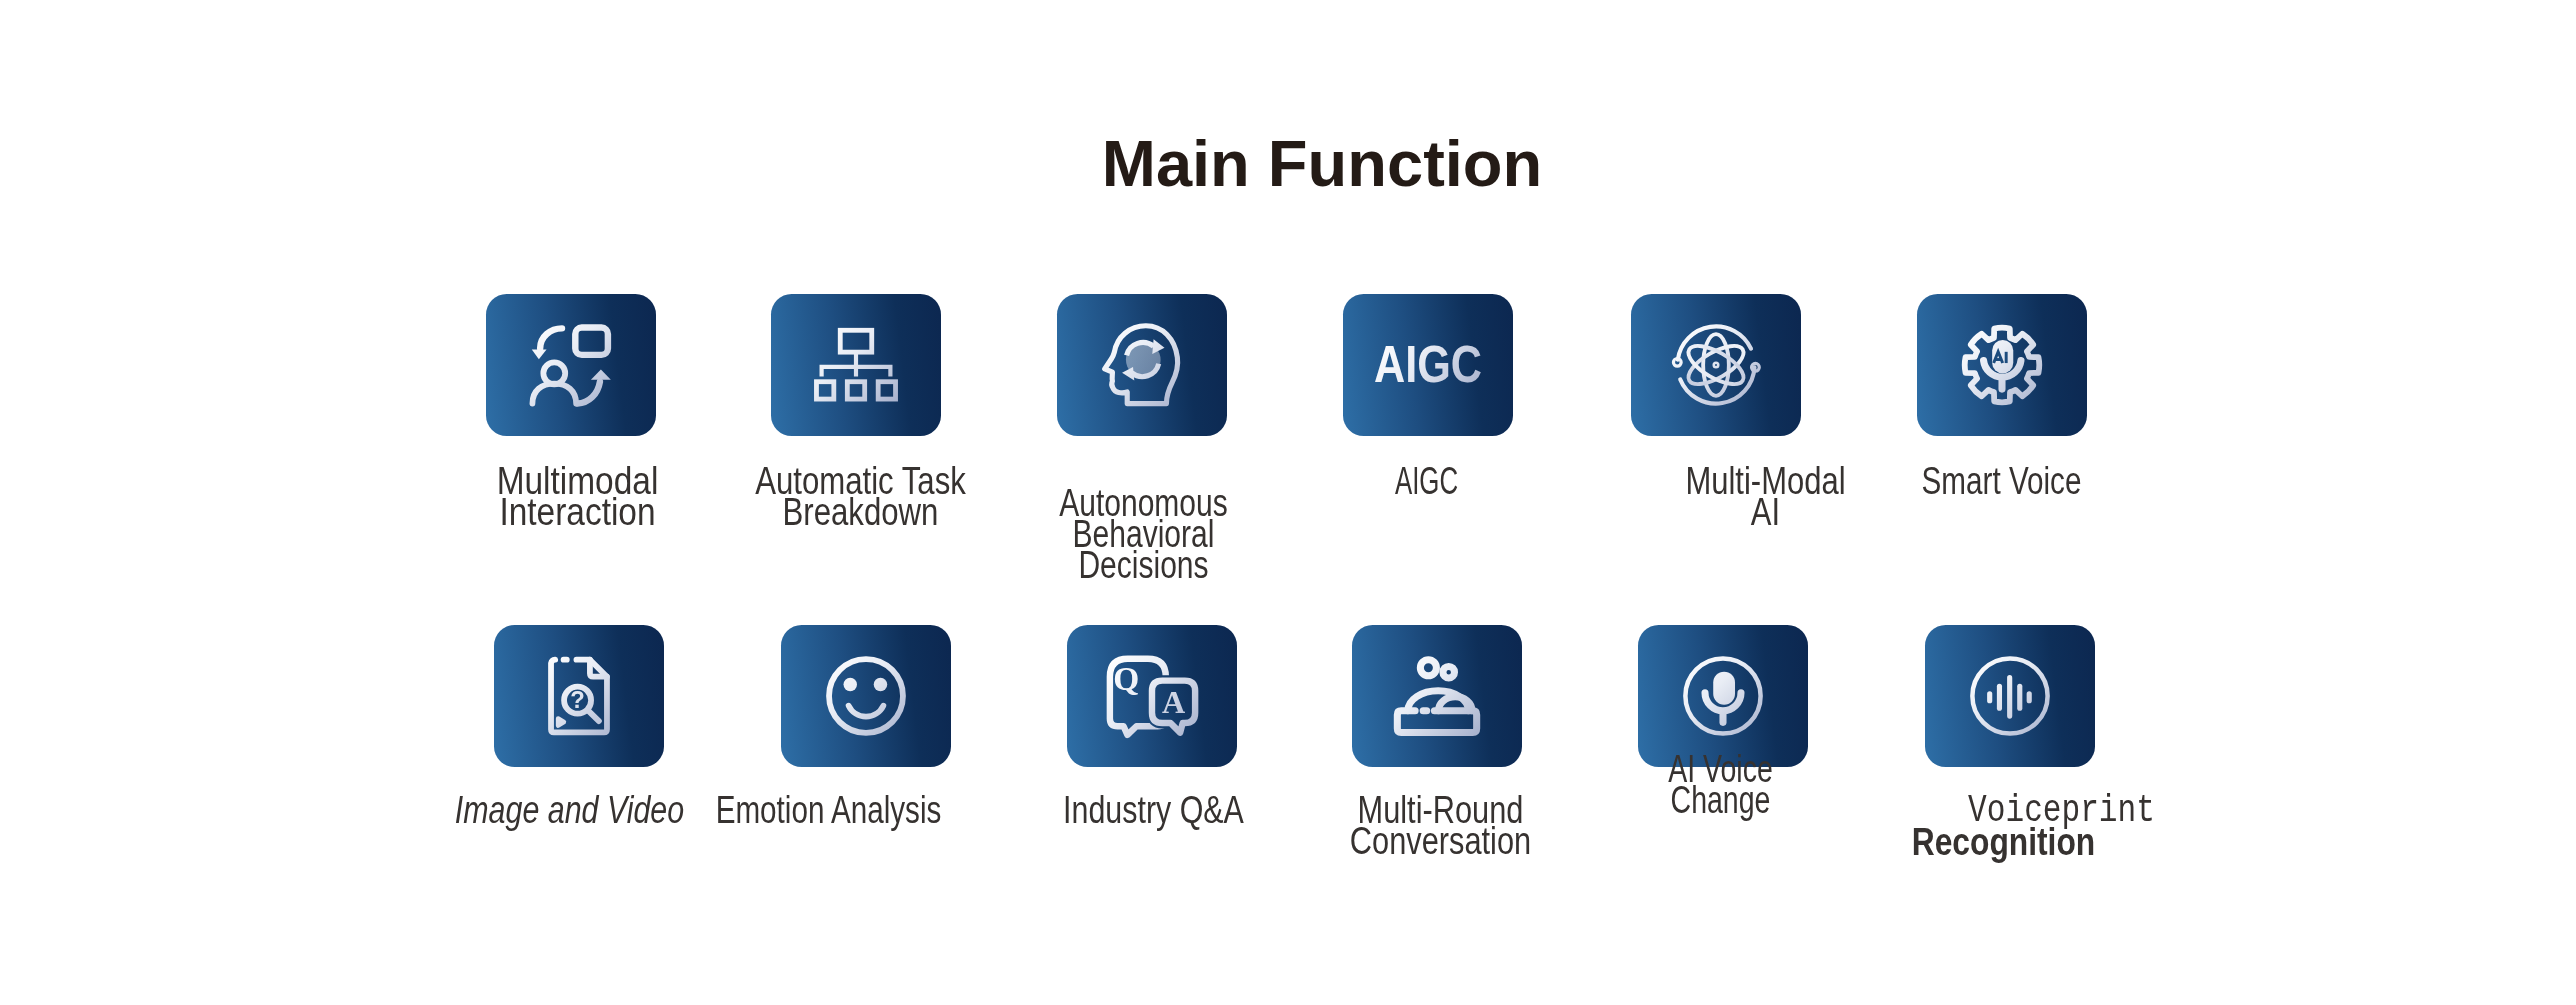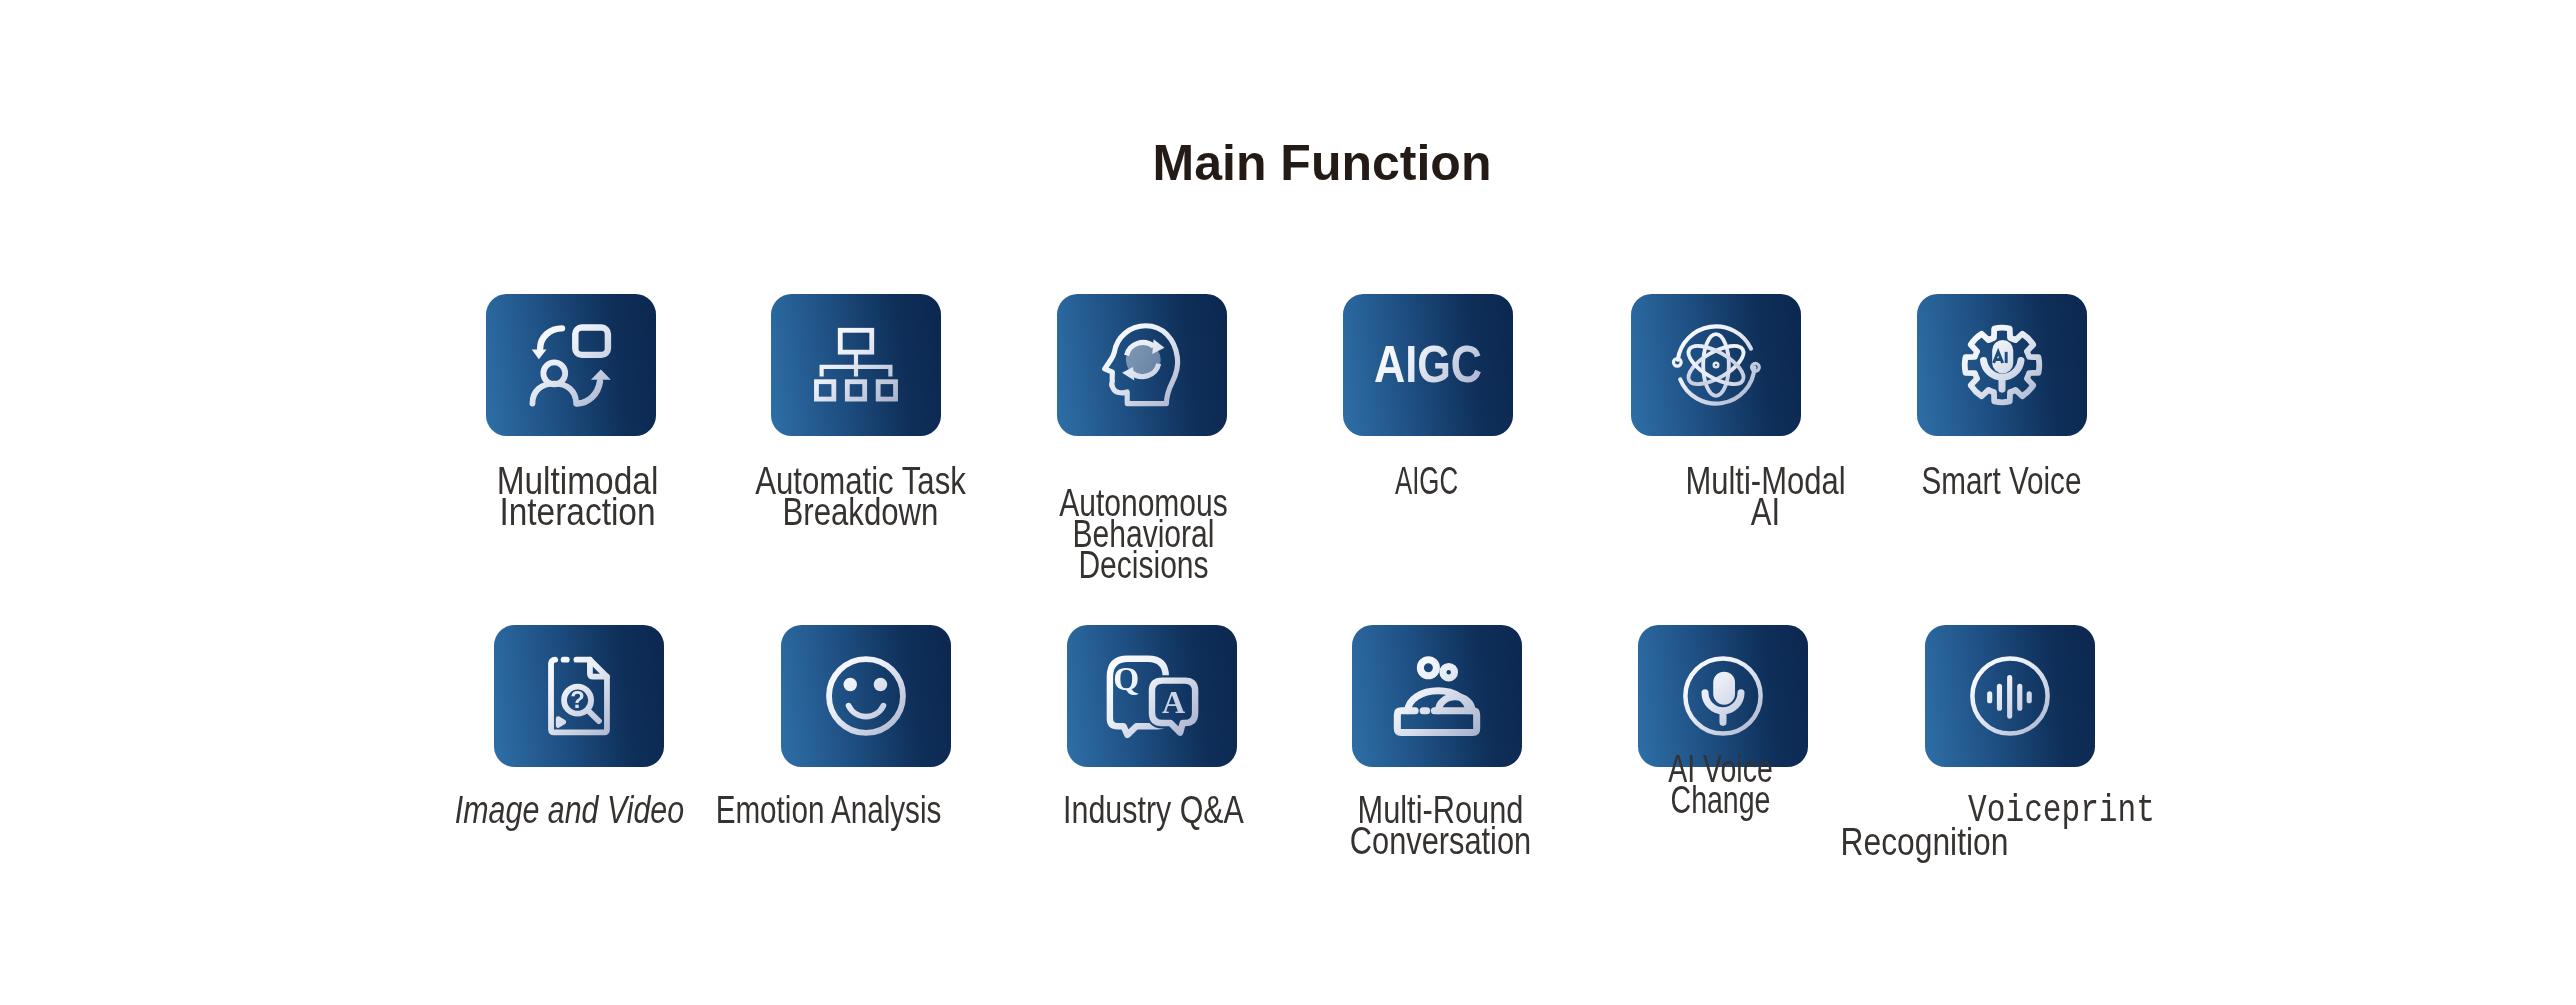--- a/index.html
+++ b/index.html
@@ -4,21 +4,21 @@
 <style>
   html,body{margin:0;padding:0;}
   body{width:2576px;height:1006px;background:#ffffff;position:relative;overflow:hidden;
        font-family:"Liberation Sans", sans-serif;}
   .tile{position:absolute;width:170px;height:142px;border-radius:20.6px;
         background:linear-gradient(83deg,#2e6fa7 0%,#1e4e81 40%,#0e2f59 75%,#0c2750 100%);
         display:flex;align-items:center;justify-content:center;}
   .lbl{position:absolute;width:451px;text-align:center;font-size:38px;line-height:31px;
        color:#363230;}
   .title{position:absolute;left:1000px;top:126px;width:644px;text-align:center;
-         font-weight:bold;font-size:50px;line-height:75px;color:#241b16;}
+         font-weight:bold;font-size:65px;line-height:75px;color:#241b16;}
 </style>
 </head>
 <body>
 <div class="title">Main Function</div>
 <div class="tile" style="left:486px;top:294px;">
     <svg width="90" height="90" viewBox="0 0 140 140">
       <defs>
         <linearGradient id="g1" gradientUnits="userSpaceOnUse" x1="10" y1="10" x2="130" y2="130">
           <stop offset="0" stop-color="#ffffff"></stop>
           <stop offset="0.4" stop-color="#e9edf5"></stop>
@@ -262,16 +262,16 @@
   </div>
 <div class="lbl" style="left:1215px;top:795px;">
     <div style="transform:scaleX(0.81);transform-origin:50% 50%;">Multi-Round<br>Conversation</div>
   </div>
 <div class="lbl" style="left:1495px;top:754px;">
     <div style="transform:scaleX(0.75);transform-origin:50% 50%;">AI Voice<br>Change</div>
   </div>
 <div class="lbl" style="left:1836px;top:795px;font-family:Liberation Mono, monospace;">
     <div style="transform:scaleX(0.819);transform-origin:50% 50%;">Voiceprint</div>
   </div>
-<div class="lbl" style="left:1699px;top:827px;">
+<div class="lbl" style="left:1778px;top:827px;font-weight:bold;">
     <div style="transform:scaleX(0.836);transform-origin:50% 50%;">Recognition</div>
   </div>
 
 
 </body></html>

